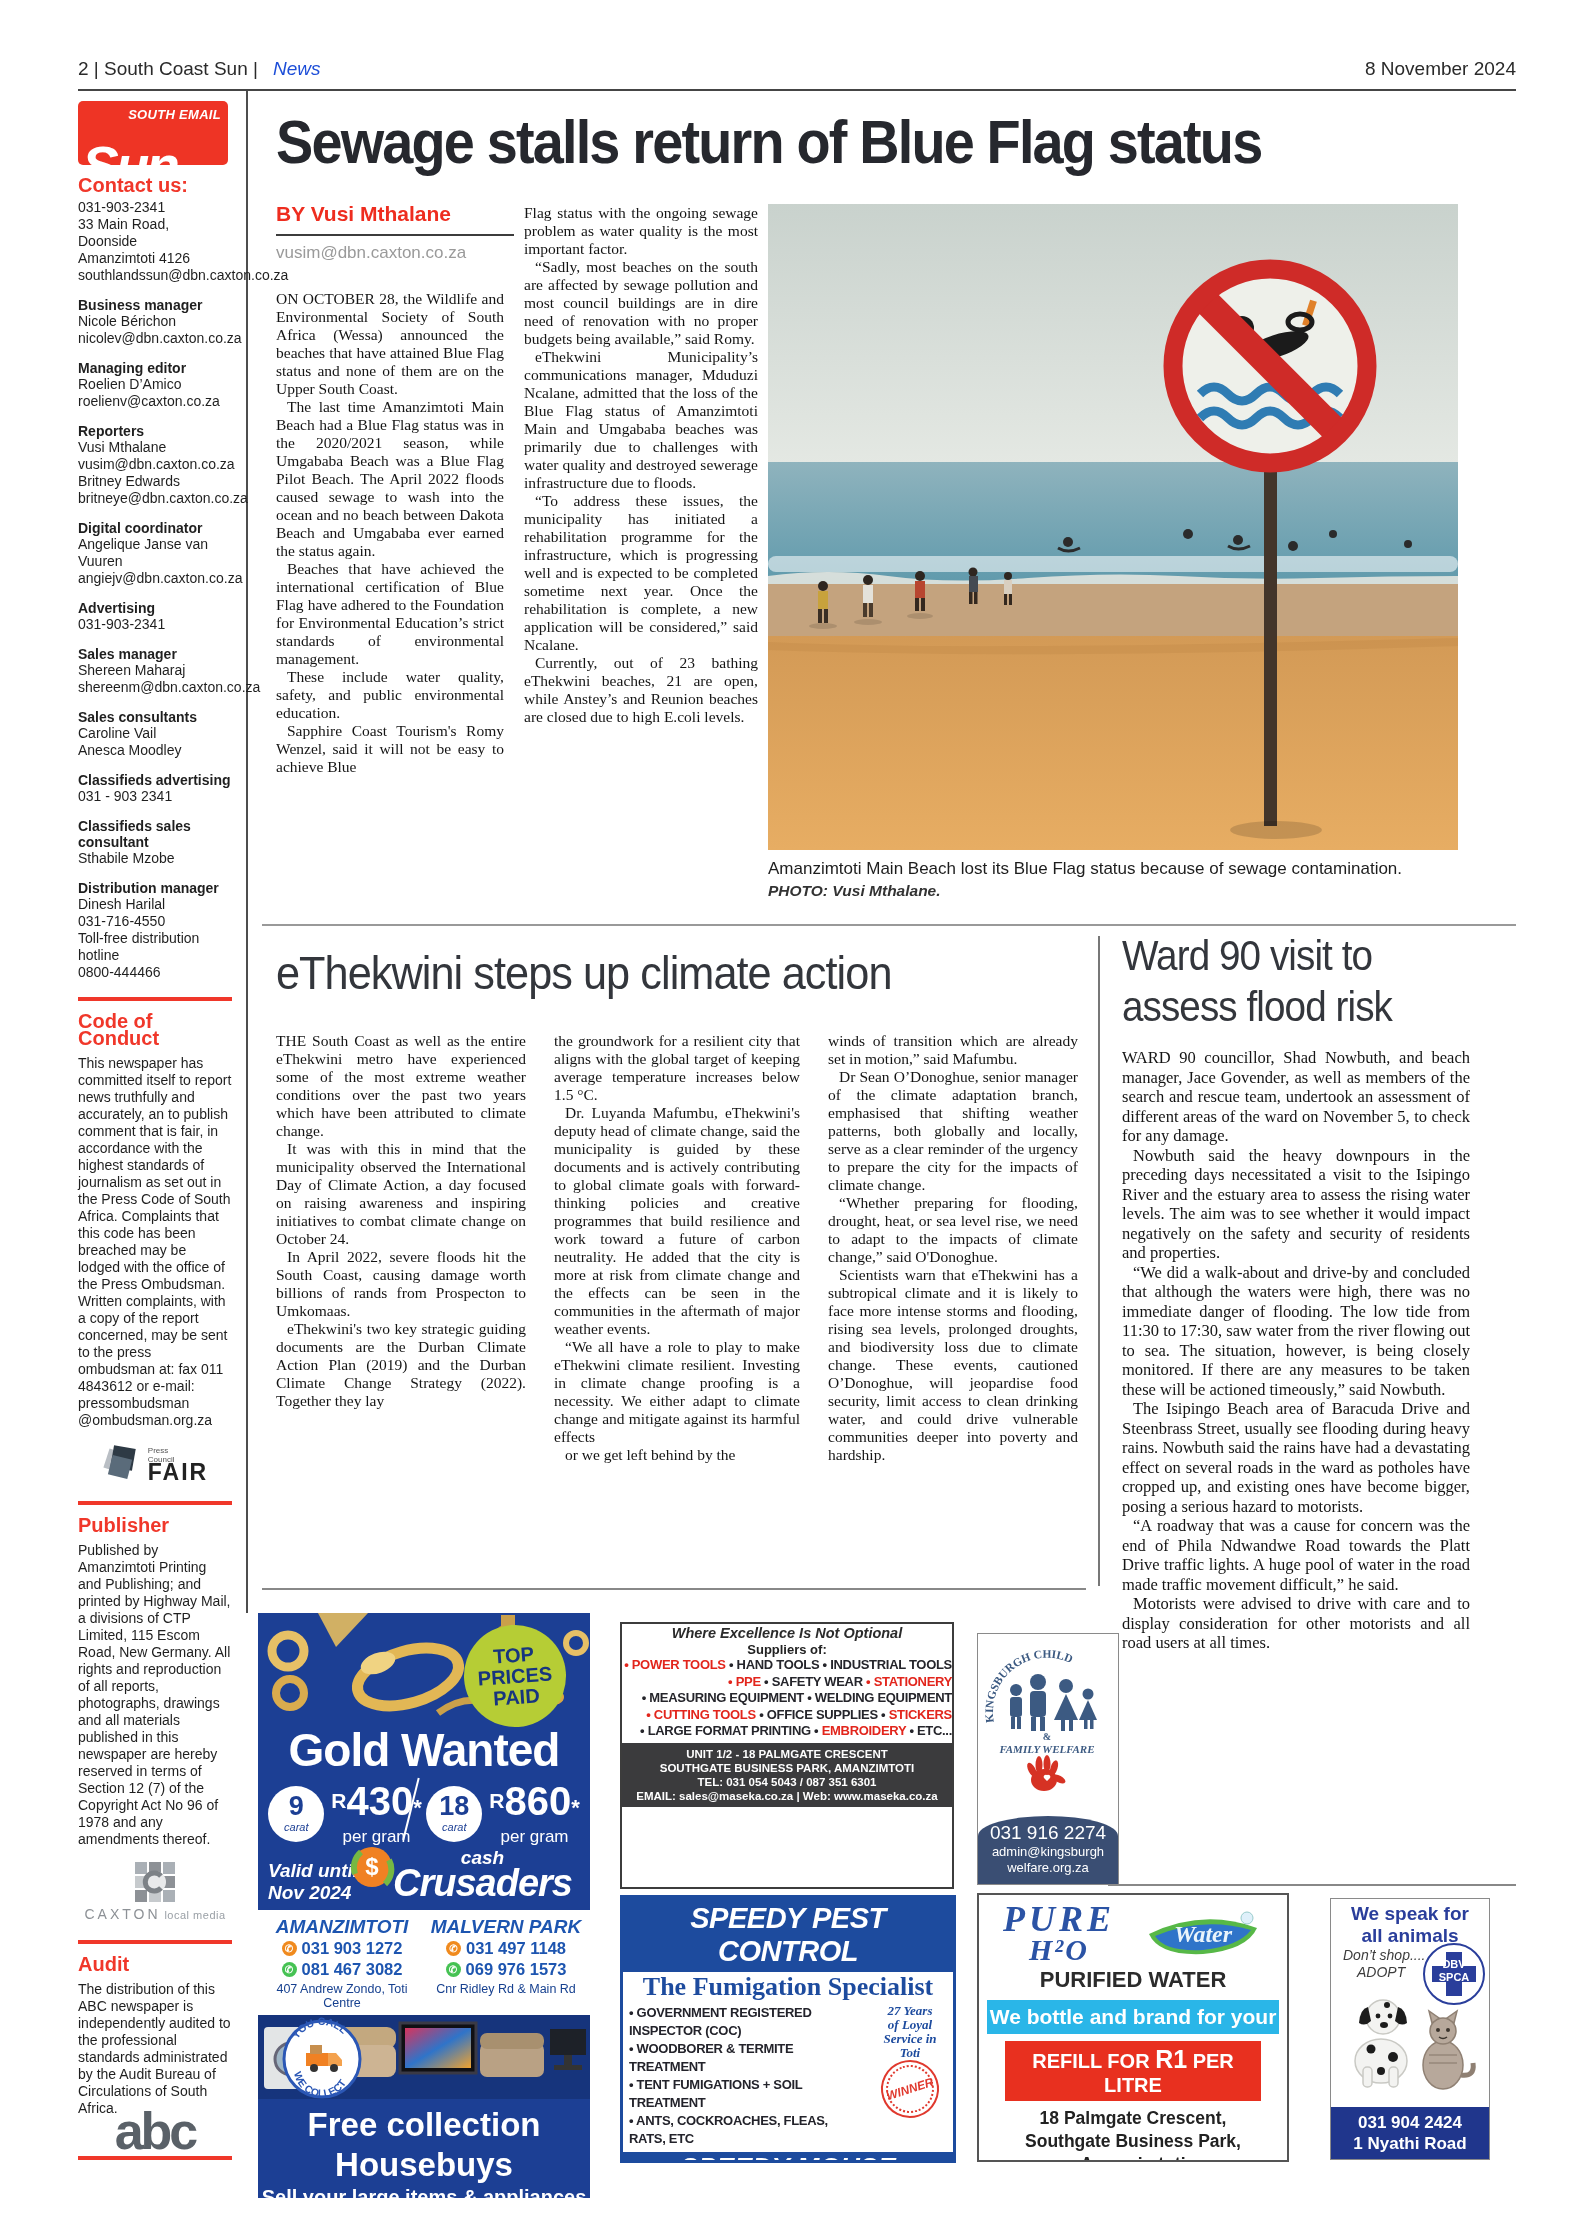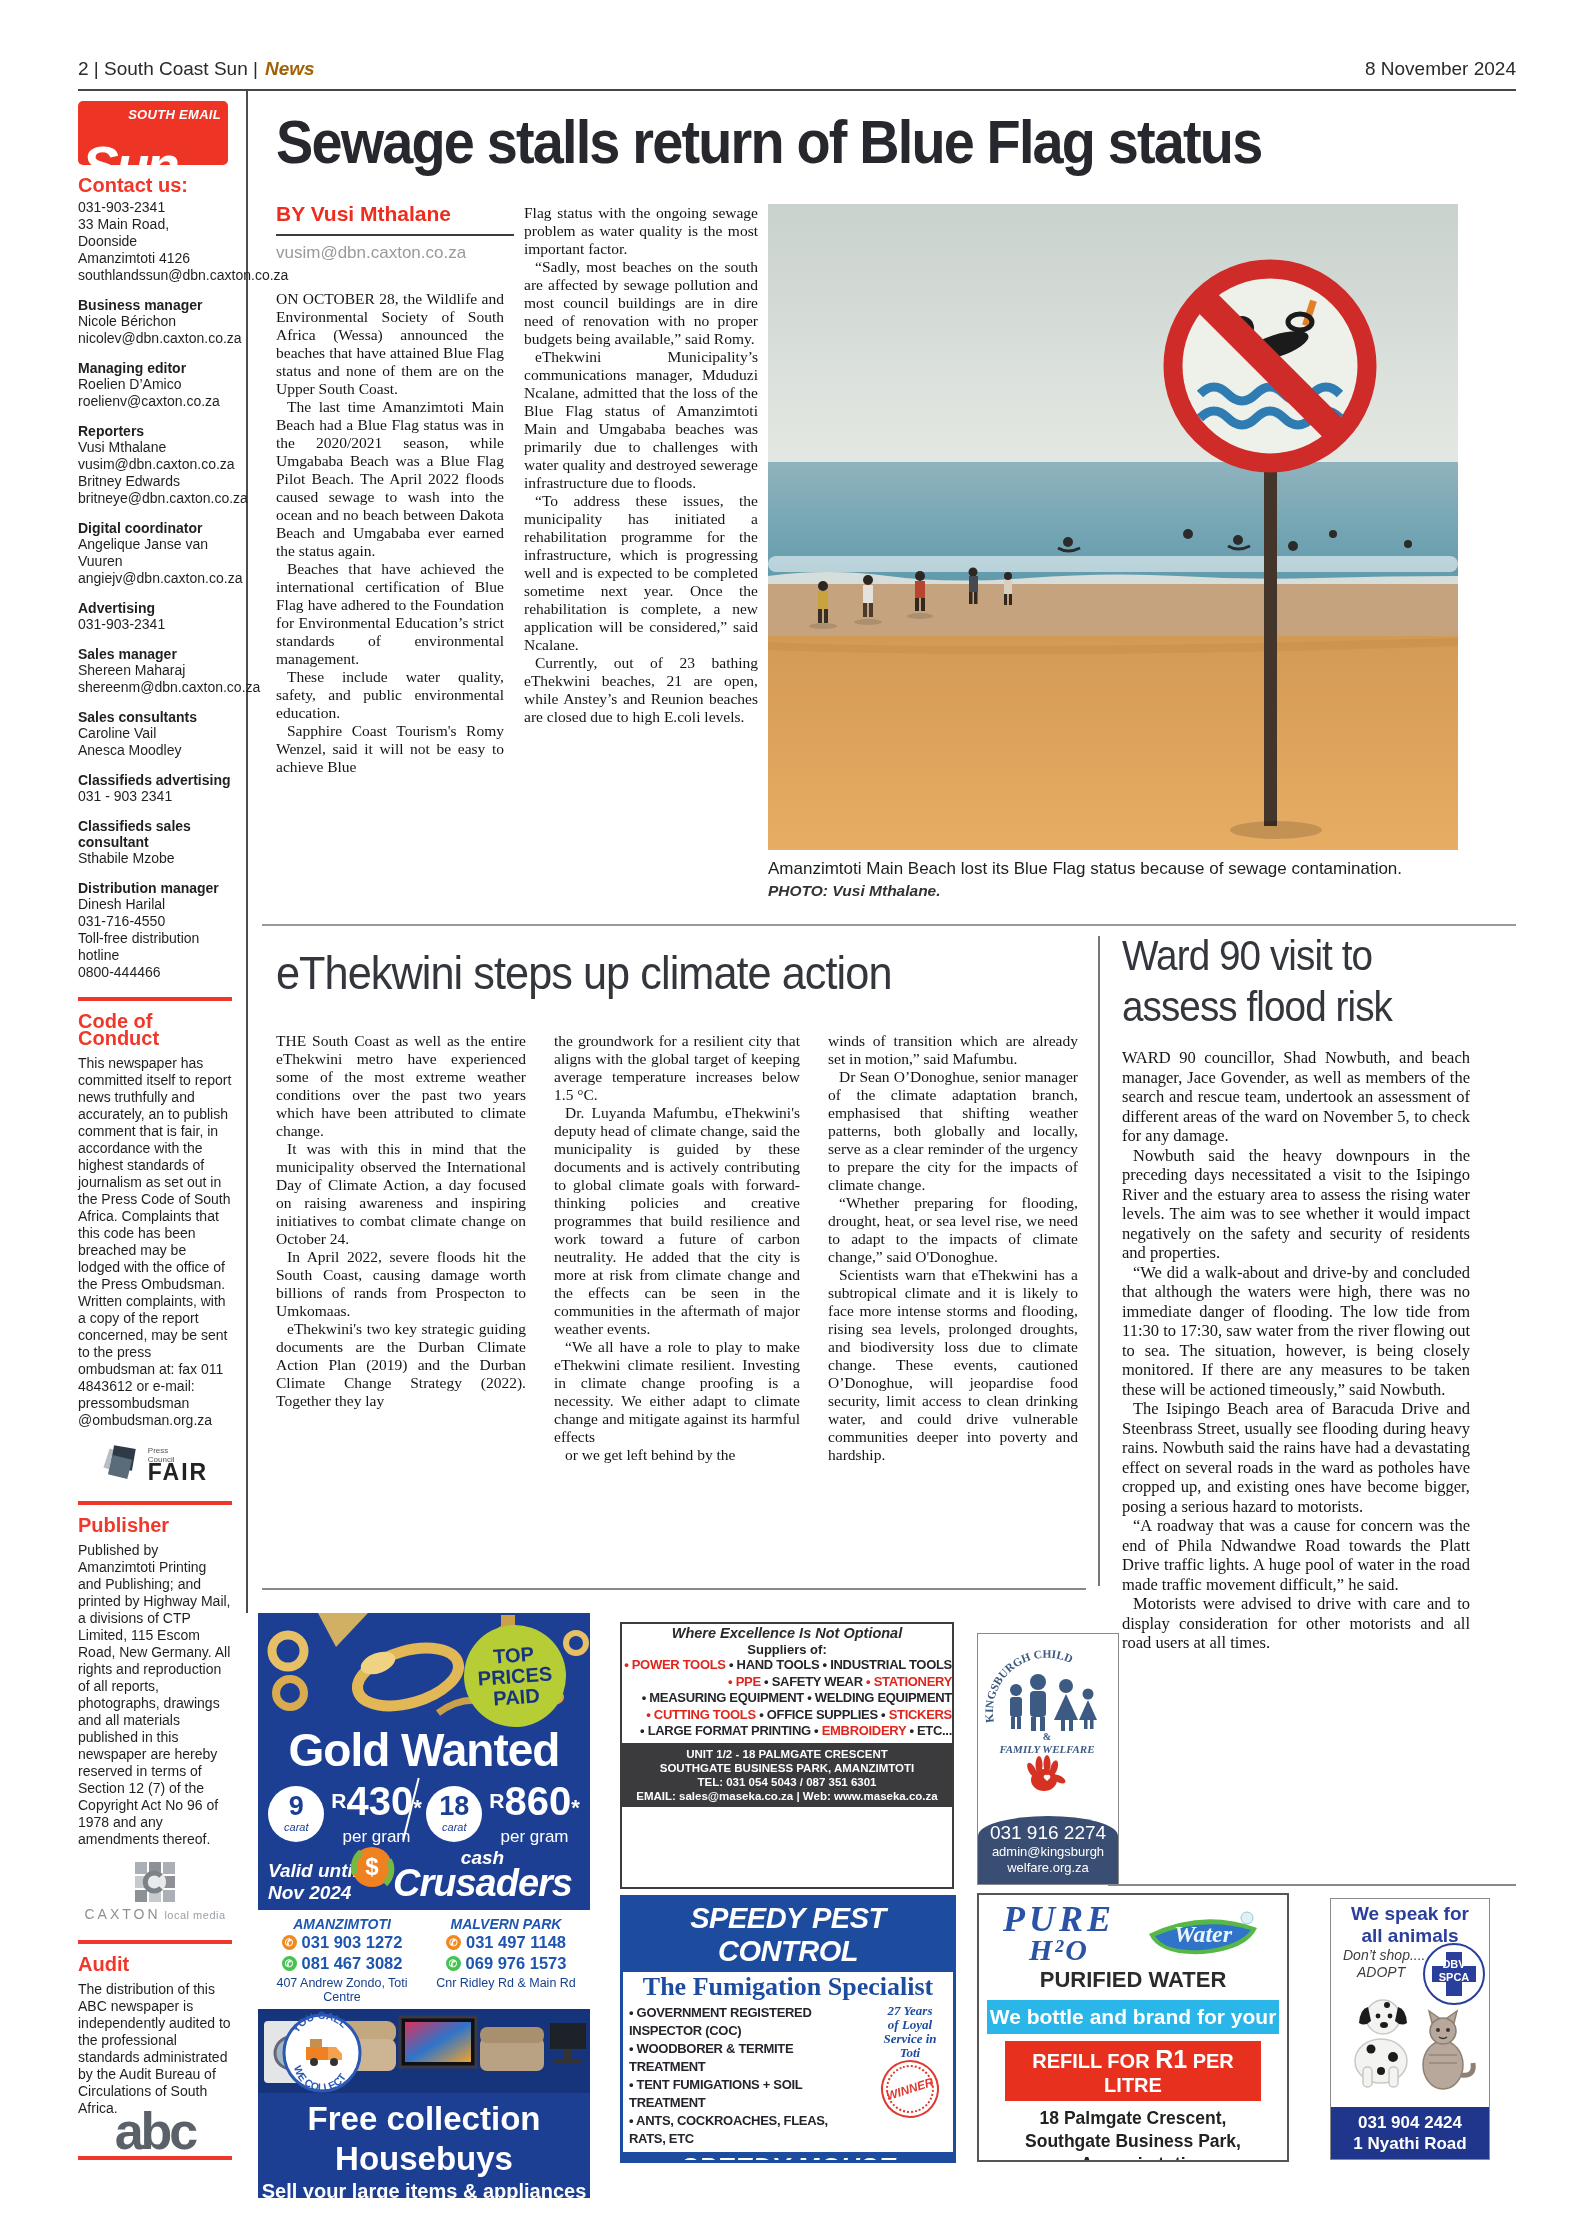--- a/index.html
+++ b/index.html
@@ -4,21 +4,21 @@
 <style>
   html,body{margin:0;padding:0;background:#e9e9e9;}
   .page{position:relative;width:1572px;height:2224px;background:#ffffff;margin:0 auto;
         font-family:"Liberation Sans",sans-serif;color:#1c1c1c;overflow:hidden;}
   .abs{position:absolute;}
   .pre{white-space:pre-line;}
 
   
   .topbar{left:78px;top:58px;width:1438px;display:flex;justify-content:space-between;
           font-size:19px;color:#2a2a2a;}
-  .tb-news{color:#a16207;font-weight:bold;font-style:italic;margin-left:7px;}
+  .tb-news{color:#1d4ed8;font-weight:normal;font-style:italic;margin-left:15px;}
   .toprule{left:78px;top:89px;width:1438px;height:2px;background:#454545;}
   .vrule{background:#4d4d4d;width:2px;}
 
   
   .sidebar{left:78px;top:101px;width:154px;font-size:14px;line-height:17px;color:#1f1f1f;}
   .sunlogo{width:150px;height:64px;background:#ee3425;border-radius:5px;position:relative;
            color:#fff;font-style:italic;font-weight:bold;overflow:hidden;}
   .sunlogo .sc{position:absolute;top:5px;right:7px;font-size:13px;letter-spacing:.3px;}
   .sunlogo .sun{position:absolute;bottom:-10px;left:4px;font-size:55px;letter-spacing:-3px;}
   .contact-h{color:#f0372a;font-weight:bold;font-size:20px;margin:12px 0 5px;}
@@ -71,21 +71,21 @@
   .price .star{font-size:22px;}
   .per{font-size:17px;text-align:center;line-height:18px;}
   .cc-midrow{display:flex;align-items:flex-start;justify-content:space-between;padding:4px 10px 0;}
   .cc-valid{font-style:italic;font-weight:700;font-size:19px;margin-top:10px;}
   .cc-brand{text-align:center;position:relative;padding-right:8px;}
   .cc-brand .cash{font-style:italic;font-weight:700;font-size:19px;line-height:16px;}
   .cc-brand .crus{font-style:italic;font-weight:800;font-size:38px;line-height:34px;letter-spacing:-1px;}
   .cc-dollar{position:absolute;left:-44px;top:-6px;}
   .cc-stores{background:#fff;color:#1d55b0;display:flex;text-align:center;padding:6px 2px 5px;margin-top:6px;}
   .store{flex:1;}
-  .store-nm{font-style:italic;font-weight:800;font-size:14px;}
+  .store-nm{font-style:italic;font-weight:800;font-size:19px;}
   .ph{display:flex;align-items:center;justify-content:center;gap:5px;font-weight:700;font-size:16.5px;line-height:21px;}
   .picon{width:15px;height:15px;border-radius:50%;background:#f08a1e;color:#fff;font-size:10px;
          line-height:15px;text-align:center;display:inline-block;}
   .wicon{background:#46c253;}
   .store-addr{color:#16408f;font-size:12.5px;margin-top:2px;}
   .cc-free{font-size:33px;font-weight:800;text-align:center;line-height:40px;margin-top:2px;}
   .cc-sell{font-size:20px;font-weight:700;text-align:center;line-height:24px;}
 
   
   .ad-tools{left:620px;top:1622px;width:330px;height:263px;background:#fff;border:2px solid #3c3c3c;

